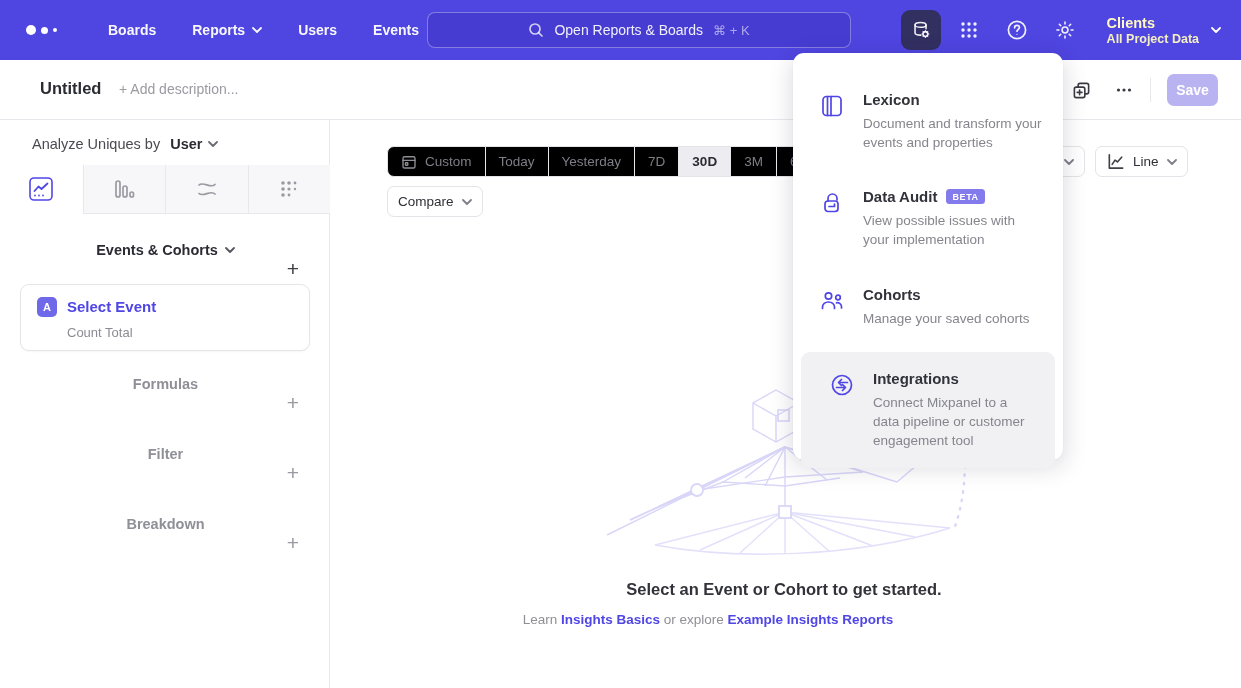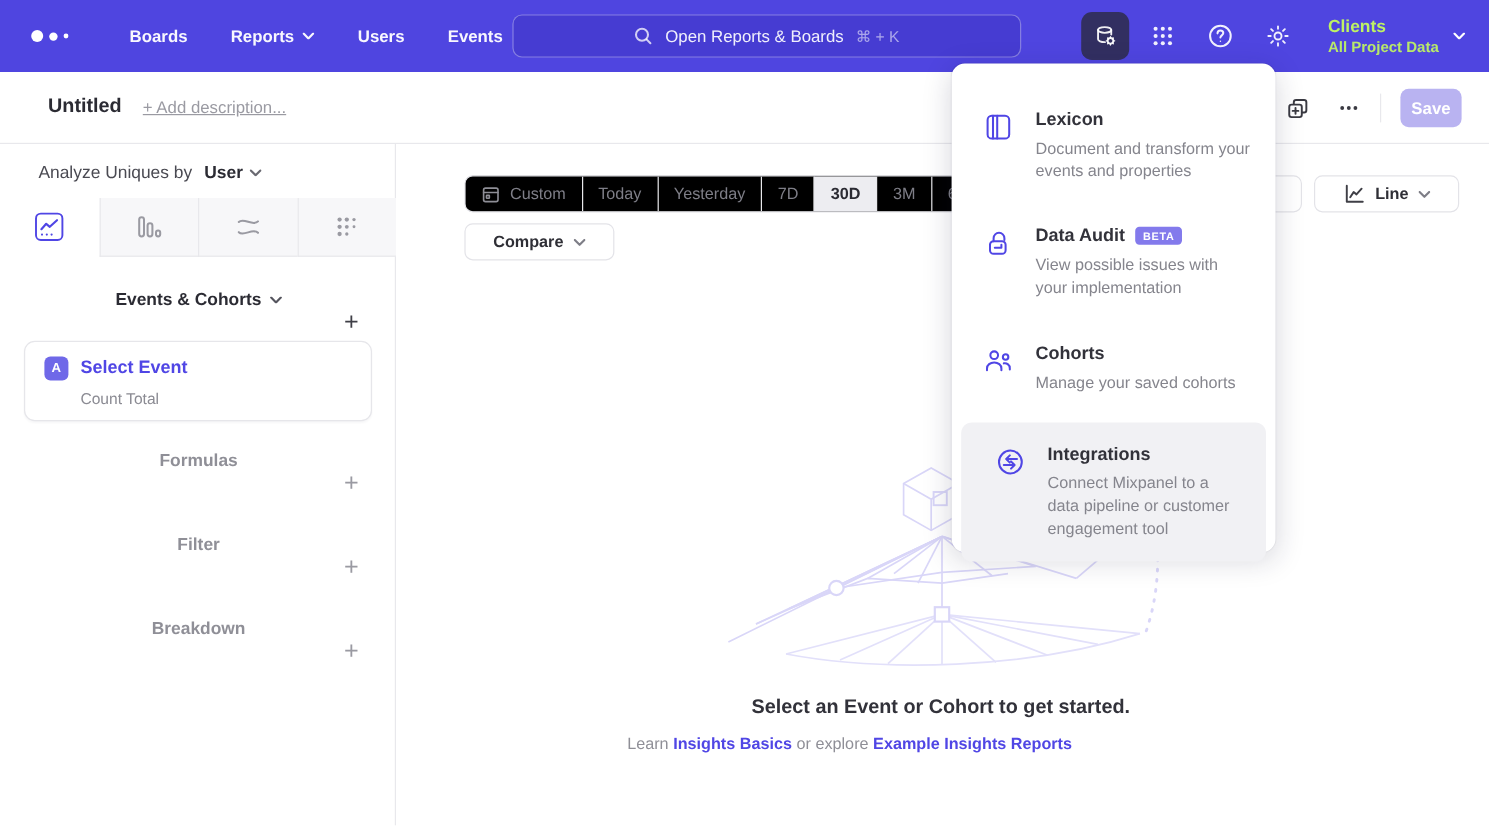--- a/index.html
+++ b/index.html
@@ -14,28 +14,28 @@
   .logo i:nth-child(1){width:10px;height:10px;} .logo i:nth-child(2){width:7px;height:7px;} .logo i:nth-child(3){width:4px;height:4px;}
   .nav-links { display:flex; align-items:center; gap:36px; margin-left:36px; }
   .nav-link { color:rgba(255,255,255,.96); font-size:14px; font-weight:600; display:flex; align-items:center; gap:7px; cursor:pointer; }
   .chev { width:10px; height:6px; }
   .chev polyline { fill:none; stroke:currentColor; stroke-width:1.8; stroke-linecap:round; stroke-linejoin:round; }
   .searchbar { position:absolute; left:427px; top:12px; width:424px; height:36px; background:#463cd2; border:1px solid rgba(255,255,255,.34); border-radius:8px; display:flex; align-items:center; justify-content:center; gap:10px; color:rgba(255,255,255,.92); font-size:14px; cursor:pointer; }
   .searchbar .shortcut { color:rgba(255,255,255,.55); font-size:13px; }
   .nav-right { position:absolute; right:20px; top:0; height:60px; display:flex; align-items:center; gap:8px; }
   .nav-iconbtn { width:40px; height:40px; border-radius:9px; display:flex; align-items:center; justify-content:center; color:rgba(255,255,255,.92); cursor:pointer; }
   .nav-iconbtn.active { background:#322f61; }
-  .project { display:flex; align-items:center; gap:12px; margin-left:14px; cursor:pointer; color:#bef264; }
+  .project { display:flex; align-items:center; gap:12px; margin-left:14px; cursor:pointer; color:#fef9c3; }
   .project .name { font-size:14.5px; font-weight:700; line-height:1.25; }
   .project .scope { font-size:12.5px; font-weight:600; opacity:.95; }
 
   
   .rheader { position:absolute; left:0; top:60px; width:1241px; height:60px; background:#fff; border-bottom:1px solid #e8e8ec; }
   .rtitle { position:absolute; left:40px; top:19px; font-size:16.5px; font-weight:700; color:#2b2b33; }
-  .rdesc { position:absolute; left:119px; top:21px; font-size:14px; color:#9a9aa2; cursor:text;text-decoration:underline; }
+  .rdesc { position:absolute; left:119px; top:21px; font-size:14px; color:#9a9aa2; cursor:text; }
   .hact { position:absolute; top:14px; display:flex; align-items:center; }
   .iconbtn { width:32px; height:32px; display:flex; align-items:center; justify-content:center; color:#3a3a42; cursor:pointer; border-radius:6px; }
   .hdivider { position:absolute; left:1150px; top:18px; width:1px; height:24px; background:#e8e8ec; }
   .save-btn { position:absolute; left:1167px; top:14px; width:51px; height:32px; background:#b9b3f1; color:#fff; font-size:14px; font-weight:600; border:none; border-radius:7px; cursor:default; }
 
   
   .sidebar { position:absolute; left:0; top:120px; width:330px; height:568px; background:#fff; border-right:1px solid #e8e8ec; }
   .analyze { position:absolute; left:32px; top:12px; height:24px; display:flex; align-items:center; gap:6px; font-size:14.5px; color:#4a4a52; }
   .analyze b { color:#2b2b33; font-weight:700; margin-left:4px; }
   .analyze .chev { color:#6a6a72; }
@@ -51,21 +51,21 @@
   .event-card { position:absolute; left:20px; top:164px; width:290px; height:67px; background:#fff; border:1px solid #e6e6ea; border-radius:9px; box-shadow:0 1px 2px rgba(30,30,60,.04); cursor:pointer; }
   .event-badge { position:absolute; left:16px; top:12px; width:20px; height:20px; background:#6f68e8; border-radius:5px; color:#fff; font-size:11px; font-weight:700; display:flex; align-items:center; justify-content:center; }
   .event-title { position:absolute; left:46px; top:13px; font-size:15px; font-weight:600; color:#5046e5; }
   .event-sub { position:absolute; left:46px; top:40px; font-size:13px; color:#8b8b93; }
 
   
   .seg { position:absolute; left:387px; top:146px; height:31px; display:flex; background:#000000; border:1px solid #e3e3e8; border-radius:7px; overflow:hidden; }
   .seg-item { display:flex; align-items:center; gap:8px; padding:0 13px; font-size:13.5px; color:#7e7e87; border-left:1px solid #e8e8ec; cursor:pointer; white-space:nowrap; }
   .seg-item:first-child { border-left:none; }
   .seg-item.selected { background:#ededf1; color:#2b2b33; font-weight:700; }
-  .btn { position:absolute; height:31px; background:#fff; border:1px solid #e3e3e8; border-radius:7px; display:flex; align-items:center; gap:8px; padding:0 23px; font-size:13.5px; font-weight:700; color:#2f2f36; cursor:pointer; }
+  .btn { position:absolute; height:31px; background:#fff; border:1px solid #e3e3e8; border-radius:7px; display:flex; align-items:center; gap:8px; padding:0 10px; font-size:13.5px; font-weight:400; color:#2f2f36; cursor:pointer; }
   .btn .chev { color:#7e7e87; }
 
   
   .empty-title { position:absolute; left:331px; top:580px; width:906px; text-align:center; font-size:16.5px; font-weight:700; color:#32323a; }
   .empty-hint { position:absolute; left:331px; top:612px; width:754px; text-align:center; font-size:13.5px; color:#8f8f97; }
   .empty-hint a { color:#5046e5; font-weight:700; text-decoration:none; cursor:pointer; }
   .illus { position:absolute; left:595px; top:360px; z-index:1; }
 
   
   .panel { position:absolute; left:793px; top:53px; width:270px; height:407px; background:#fff; border-radius:11px; box-shadow:0 6px 24px rgba(25,25,60,.18), 0 0 1px rgba(25,25,60,.12); z-index:50; padding-top:20px; }

